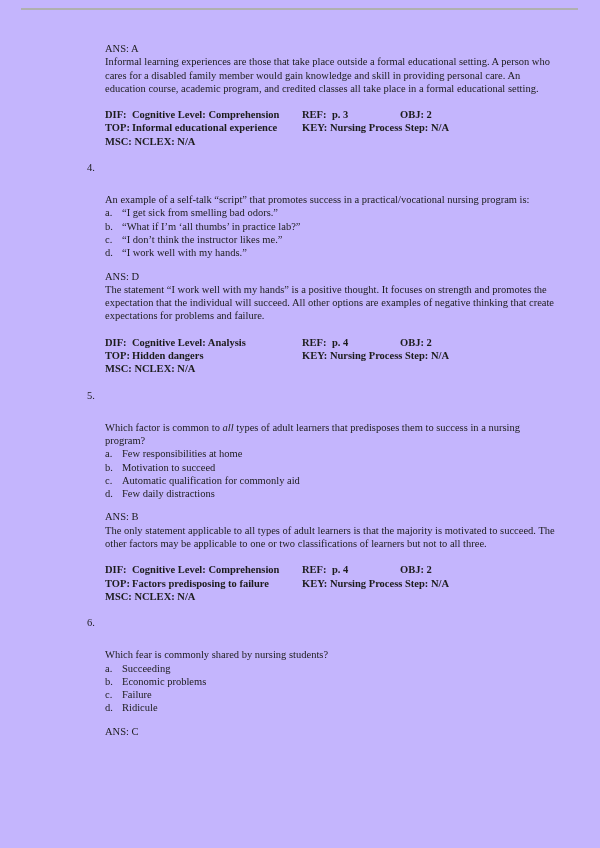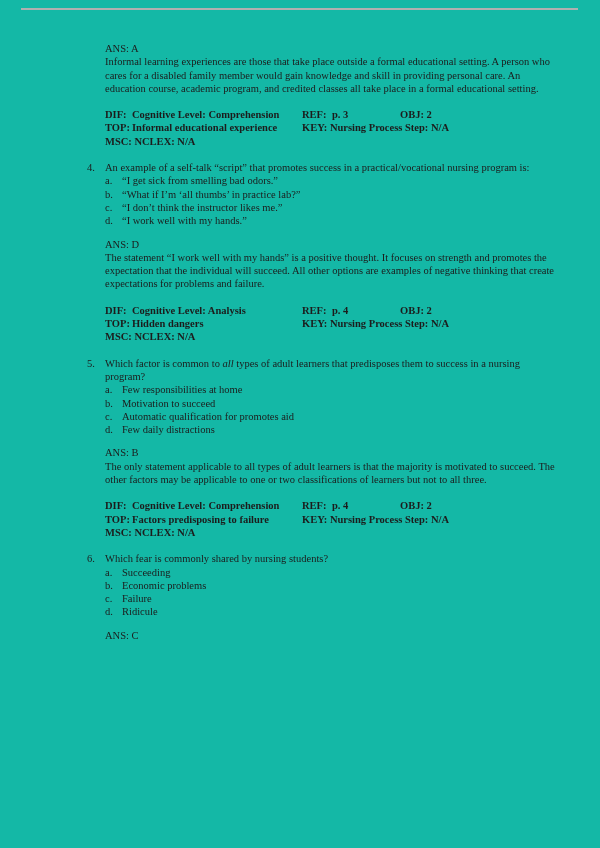--- a/index.html
+++ b/index.html
@@ -8,21 +8,21 @@
     background: #ffffff;
     overflow: hidden;
   }
   .page {
     position: relative;
     width: 600px; height: 848px;
     font-family: "Liberation Serif", "DejaVu Serif", serif;
     font-size: 10.5px;
     line-height: 13.3px;
     color: #1c1c1c;
-    background: #14b8a6;
+    background: #c4b5fd;
   }
   .divider {
     position: absolute;
     top: 8px; left: 21px;
     width: 557px; height: 2px;
     background: #b0b0b0;
   }
   .content { padding-top: 42px; }
 
   .ans-block {
@@ -45,21 +45,21 @@
   .c2 { left: 197px; text-align: center; }
   .c3 { left: 227px; }
   .c4 { left: 295px; }
 
   .question {
     margin-left: 87px;
     margin-bottom: 10px;
   }
   .qrow { display: flex; }
   .qnum { width: 18px; flex: none; }
-  .qtext { width: 440px; }
+  .qtext { width: 440px; margin-top: 32px; }
   .opt { display: flex; margin-left: 18px; }
   .optletter { width: 17px; flex: none; }
   .opttext { max-width: 420px; }
   .italic { font-style: italic; }
 </style>
 </head>
 <body>
 
 <div class="page">
   <div class="divider"></div>
@@ -142,21 +142,21 @@
       <div class="opt">
         <span class="optletter">a.</span>
         <span class="opttext">Few responsibilities at home</span>
       </div>
       <div class="opt">
         <span class="optletter">b.</span>
         <span class="opttext">Motivation to succeed</span>
       </div>
       <div class="opt">
         <span class="optletter">c.</span>
-        <span class="opttext">Automatic qualification for promotes aid</span>
+        <span class="opttext">Automatic qualification for commonly aid</span>
       </div>
       <div class="opt">
         <span class="optletter">d.</span>
         <span class="opttext">Few daily distractions</span>
       </div>
     </div>
 
     <div class="ans-block">
       <div>ANS: B</div>
       <div class="rationale">The only statement applicable to all types of adult learners is that the majority is motivated to succeed. The other factors may be applicable to one or two classifications of learners but not to all three.</div>

